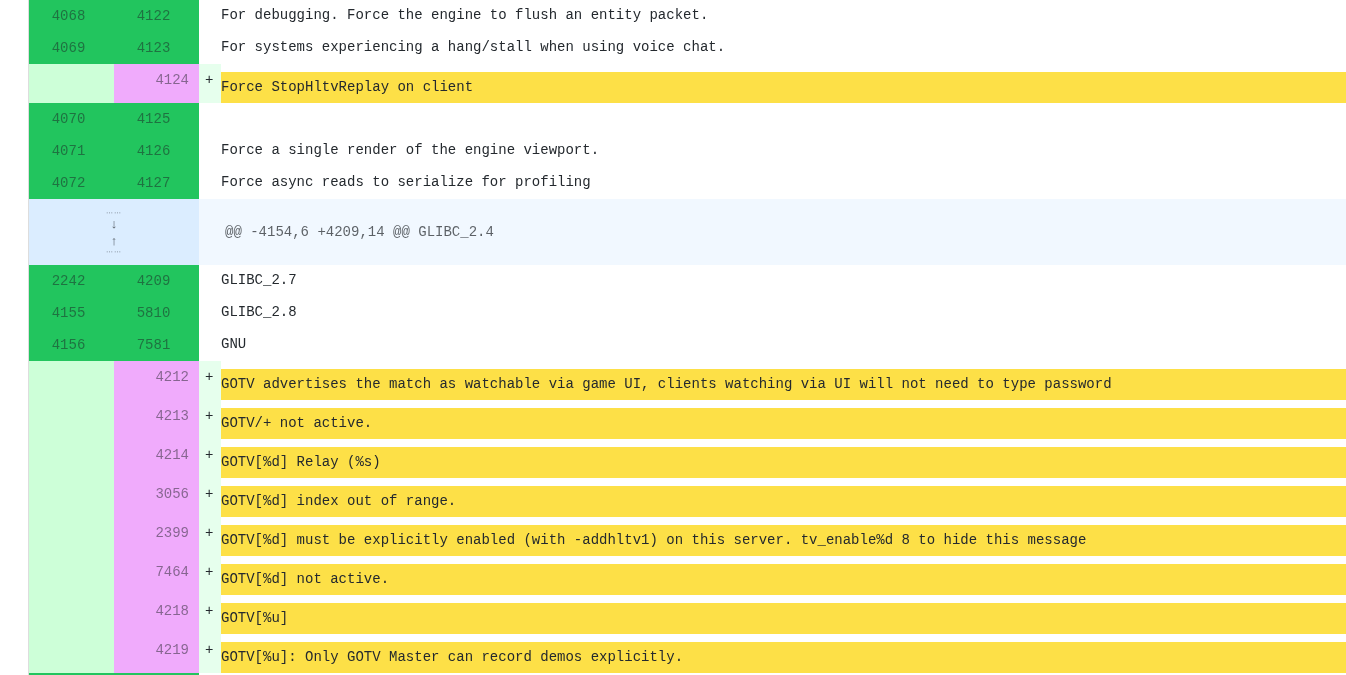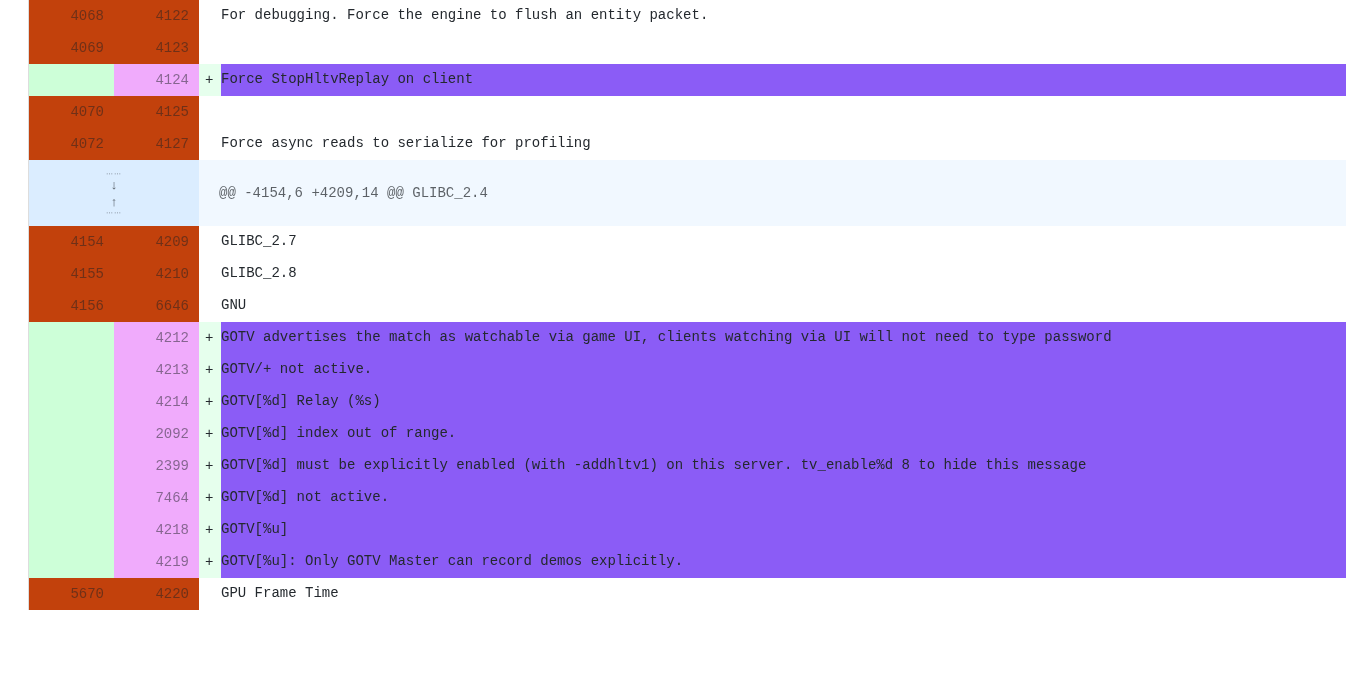--- a/index.html
+++ b/index.html
@@ -44,22 +44,22 @@
       padding: 4px 10px 5px 0;
       font-family: SFMono-Regular, Consolas, "Liberation Mono", Menlo, monospace;
       font-size: 14px;
       white-space: pre-wrap;
       color: #24292e;
       line-height: 22px;
     }
     .addition .line-num { background: #f0abfc; }
     .addition .line-num.empty { background: #cdffd8; }
     .addition .marker { background: #e6ffed; }
-    .addition .code { background: #8b5cf6; }
-    .context .line-num { background: #c2410c; }
+    .addition .code { background: #fde047; margin-top: 8px; }
+    .context .line-num { background: #22c55e; text-align: center; }
     .context .marker { background: #fff; }
     .context .code { background: #fff; }
     .hunk-row {
       display: flex;
       align-items: stretch;
       background: #f1f8ff;
       min-height: 66px;
     }
     .hunk-expand {
       width: 170px;
@@ -75,21 +75,21 @@
     }
     .hunk-expand .icon-part {
       display: flex;
       flex-direction: column;
       align-items: center;
       font-size: 11px;
       line-height: 1;
     }
     .hunk-text {
       flex: 1;
-      padding: 5px 20px;
+      padding: 5px 26px;
       font-family: SFMono-Regular, Consolas, "Liberation Mono", Menlo, monospace;
       font-size: 14px;
       color: rgba(27,31,35,0.7);
       display: flex;
       align-items: center;
     }
     .dots { letter-spacing: 1px; font-size: 7px; line-height: 1; }
     .arrow { font-size: 13px; line-height: 1; margin: 1px 0;}
   </style>
 </head>
@@ -99,31 +99,38 @@
     <div class="diff-row context">
       <div class="line-num">4068</div>
       <div class="line-num">4122</div>
       <div class="marker"></div>
       <div class="code">For debugging. Force the engine to flush an entity packet.</div>
     </div>
     <div class="diff-row context">
       <div class="line-num">4069</div>
       <div class="line-num">4123</div>
       <div class="marker"></div>
+      <div class="code">For systems experiencing a hang/stall when using voice chat.</div>
     </div>
     <div class="diff-row addition">
       <div class="line-num empty"></div>
       <div class="line-num">4124</div>
       <div class="marker">+</div>
       <div class="code">Force StopHltvReplay on client</div>
     </div>
     <div class="diff-row context">
       <div class="line-num">4070</div>
       <div class="line-num">4125</div>
       <div class="marker"></div>
+    </div>
+    <div class="diff-row context">
+      <div class="line-num">4071</div>
+      <div class="line-num">4126</div>
+      <div class="marker"></div>
+      <div class="code">Force a single render of the engine viewport.</div>
     </div>
     <div class="diff-row context">
       <div class="line-num">4072</div>
       <div class="line-num">4127</div>
       <div class="marker"></div>
       <div class="code">Force async reads to serialize for profiling</div>
     </div>
     <div class="hunk-row">
       <div class="hunk-expand">
         <div class="icon-part">
@@ -131,34 +138,34 @@
           <div class="arrow">↓</div>
         </div>
         <div class="icon-part">
           <div class="arrow">↑</div>
           <div class="dots">⋯⋯</div>
         </div>
       </div>
       <div class="hunk-text">@@ -4154,6 +4209,14 @@ GLIBC_2.4</div>
     </div>
     <div class="diff-row context">
-      <div class="line-num">4154</div>
+      <div class="line-num">2242</div>
       <div class="line-num">4209</div>
       <div class="marker"></div>
       <div class="code">GLIBC_2.7</div>
     </div>
     <div class="diff-row context">
       <div class="line-num">4155</div>
-      <div class="line-num">4210</div>
+      <div class="line-num">5810</div>
       <div class="marker"></div>
       <div class="code">GLIBC_2.8</div>
     </div>
     <div class="diff-row context">
       <div class="line-num">4156</div>
-      <div class="line-num">6646</div>
+      <div class="line-num">7581</div>
       <div class="marker"></div>
       <div class="code">GNU</div>
     </div>
     <div class="diff-row addition">
       <div class="line-num empty"></div>
       <div class="line-num">4212</div>
       <div class="marker">+</div>
       <div class="code">GOTV advertises the match as watchable via game UI, clients watching via UI will not need to type password</div>
     </div>
     <div class="diff-row addition">
@@ -168,21 +175,21 @@
       <div class="code">GOTV/+ not active.</div>
     </div>
     <div class="diff-row addition">
       <div class="line-num empty"></div>
       <div class="line-num">4214</div>
       <div class="marker">+</div>
       <div class="code">GOTV[%d] Relay (%s)</div>
     </div>
     <div class="diff-row addition">
       <div class="line-num empty"></div>
-      <div class="line-num">2092</div>
+      <div class="line-num">3056</div>
       <div class="marker">+</div>
       <div class="code">GOTV[%d] index out of range.</div>
     </div>
     <div class="diff-row addition">
       <div class="line-num empty"></div>
       <div class="line-num">2399</div>
       <div class="marker">+</div>
       <div class="code">GOTV[%d] must be explicitly enabled (with -addhltv1) on this server. tv_enable%d 8 to hide this message</div>
     </div>
     <div class="diff-row addition">

